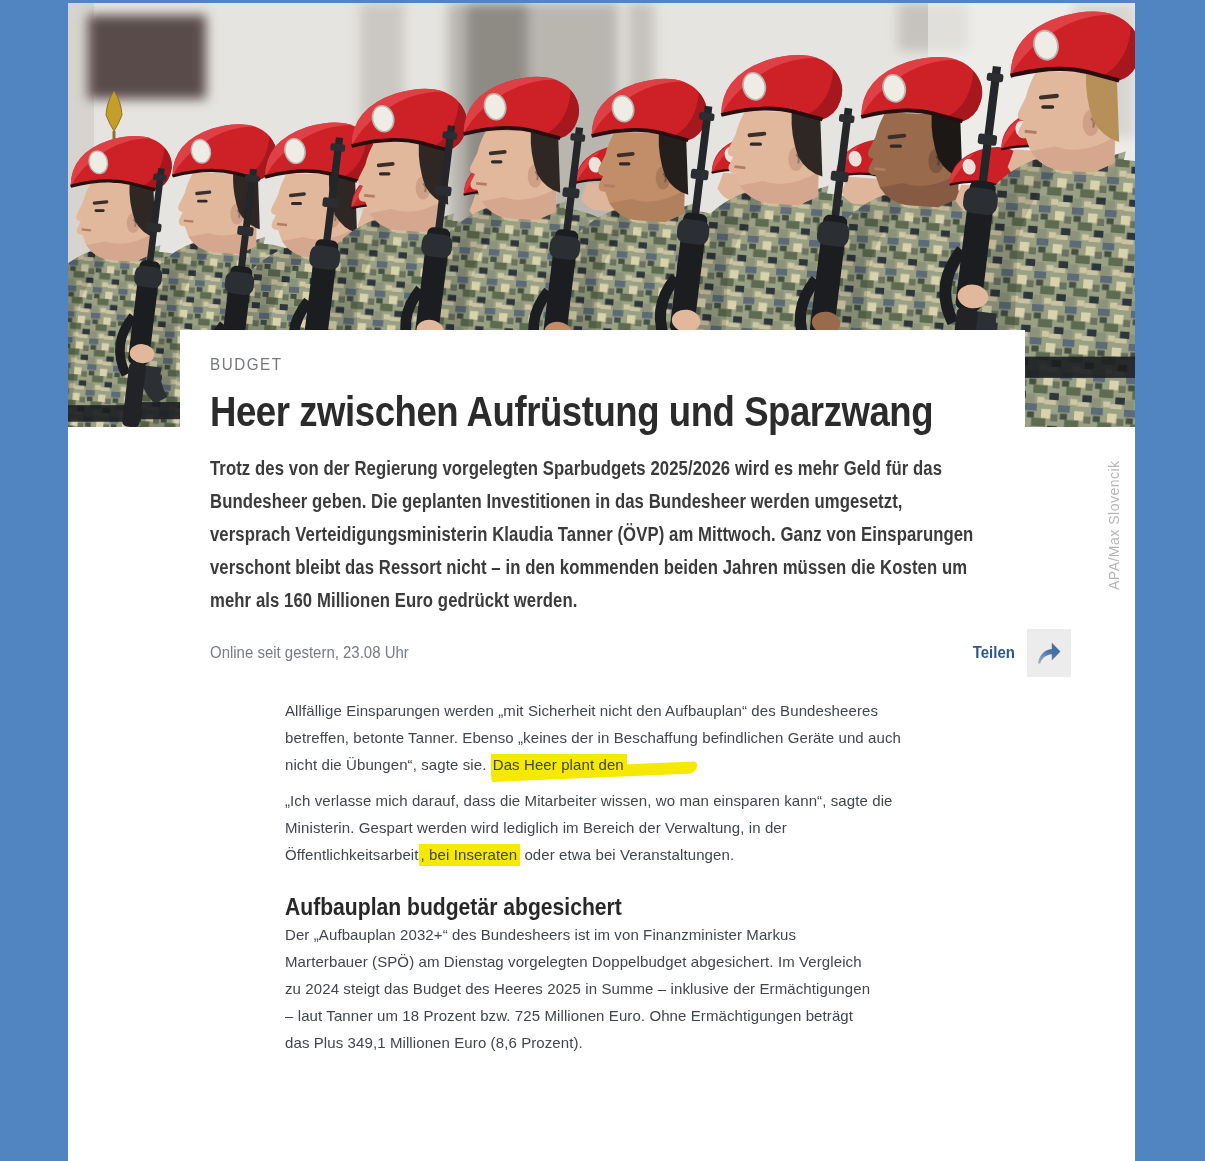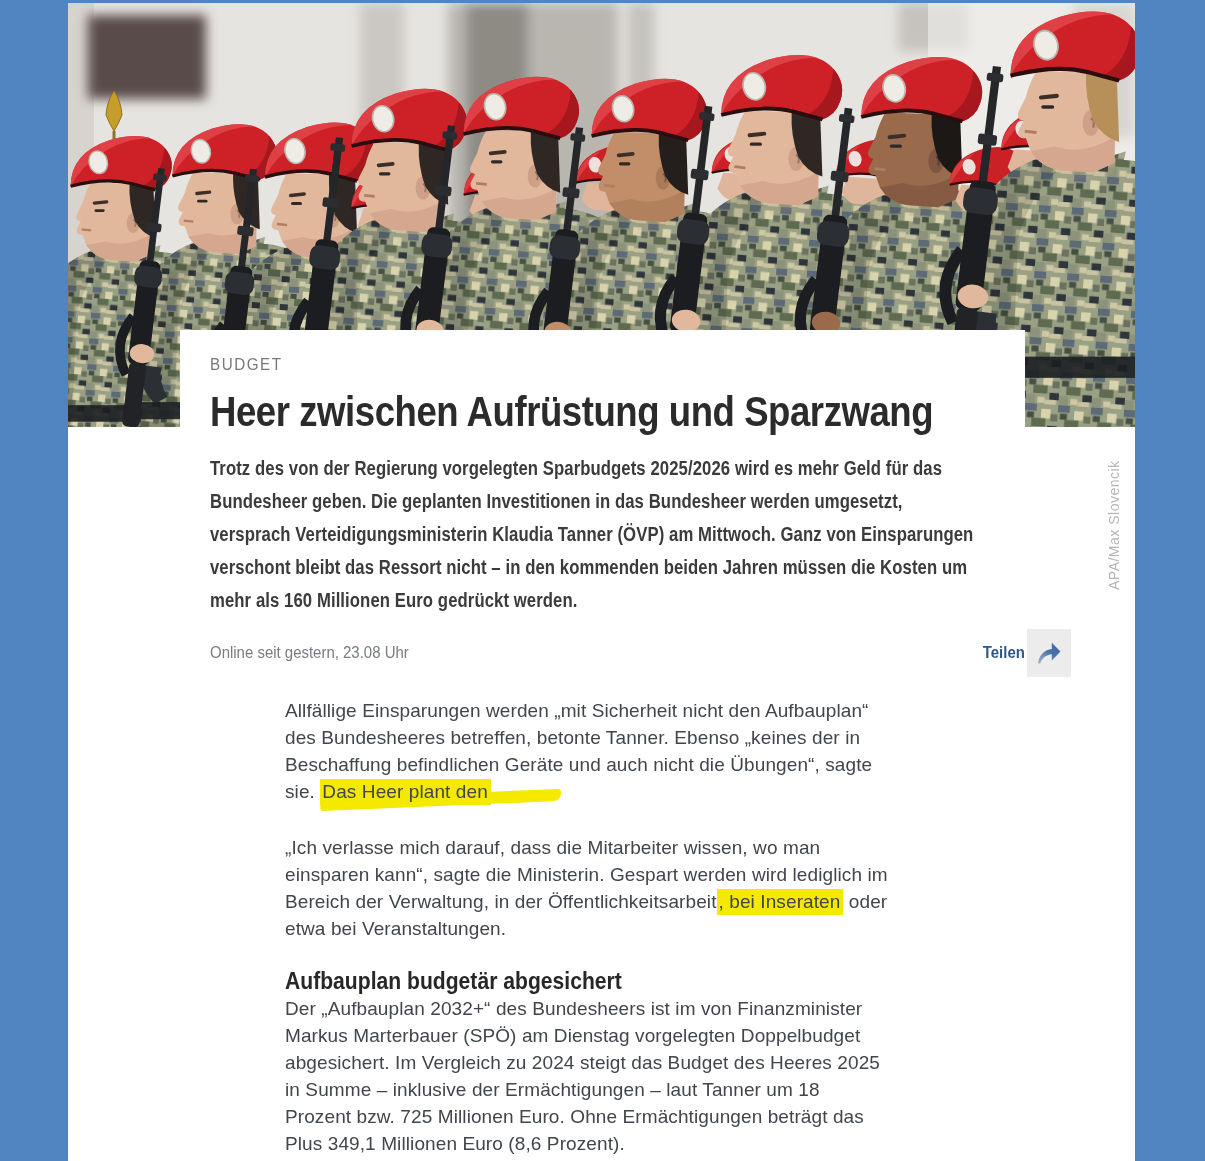--- a/index.html
+++ b/index.html
@@ -26,27 +26,27 @@
     white-space:nowrap; transform:scaleX(0.87); transform-origin:0 0; letter-spacing:-0.5px;
   }
 
   .lead {
     margin-top:16px; width:930px; font-size:20px; font-weight:bold; color:#3b3b3b;
     line-height:33px; transform:scaleX(0.835); transform-origin:0 0; letter-spacing:0.1px;
   }
 
   .meta { position:relative; margin-top:12px; height:48px; display:flex; align-items:center; }
   .timestamp { font-size:17px; color:#787d82; transform:scaleX(0.88); transform-origin:0 50%; white-space:nowrap; }
-  .share { position:absolute; right:-46px; top:0; height:48px; display:flex; align-items:center; gap:2px; cursor:pointer; }
+  .share { position:absolute; right:-46px; top:0; height:48px; display:flex; align-items:center; gap:12px; cursor:pointer; }
   .share-label { font-size:17px; font-weight:bold; color:#2f5787; transform:scaleX(0.88); transform-origin:100% 50%; white-space:nowrap; }
   .share-iconbox { width:44px; height:48px; background:#ececec; display:flex; align-items:center; justify-content:center; }
 
   .article-body { margin-left:75px; margin-top:20px; }
-  .article-body p { width:616px; font-size:19px; line-height:27px; color:#41464c; letter-spacing:0.1px; }
-  .article-body p + p { margin-top:29px; }
+  .article-body p { width:616px; font-size:15px; line-height:27px; color:#41464c; letter-spacing:0.1px; }
+  .article-body p + p { margin-top:9px; }
   .article-body .p3 { width:596px; }
   .subhead {
     margin-top:25px; font-size:24px; font-weight:bold; color:#272727;
     white-space:nowrap; transform:scaleX(0.88); transform-origin:0 0;
   }
 
   .hl { background:#f5e900; padding:2px 3px 3px 2px; position:relative; z-index:0; }
   .hl-tail::after {
     content:""; position:absolute; z-index:-1; left:0; right:-70px; top:calc(100% - 6px);
     height:12px; background:#f5e900; transform:rotate(-2.4deg); transform-origin:left top;

